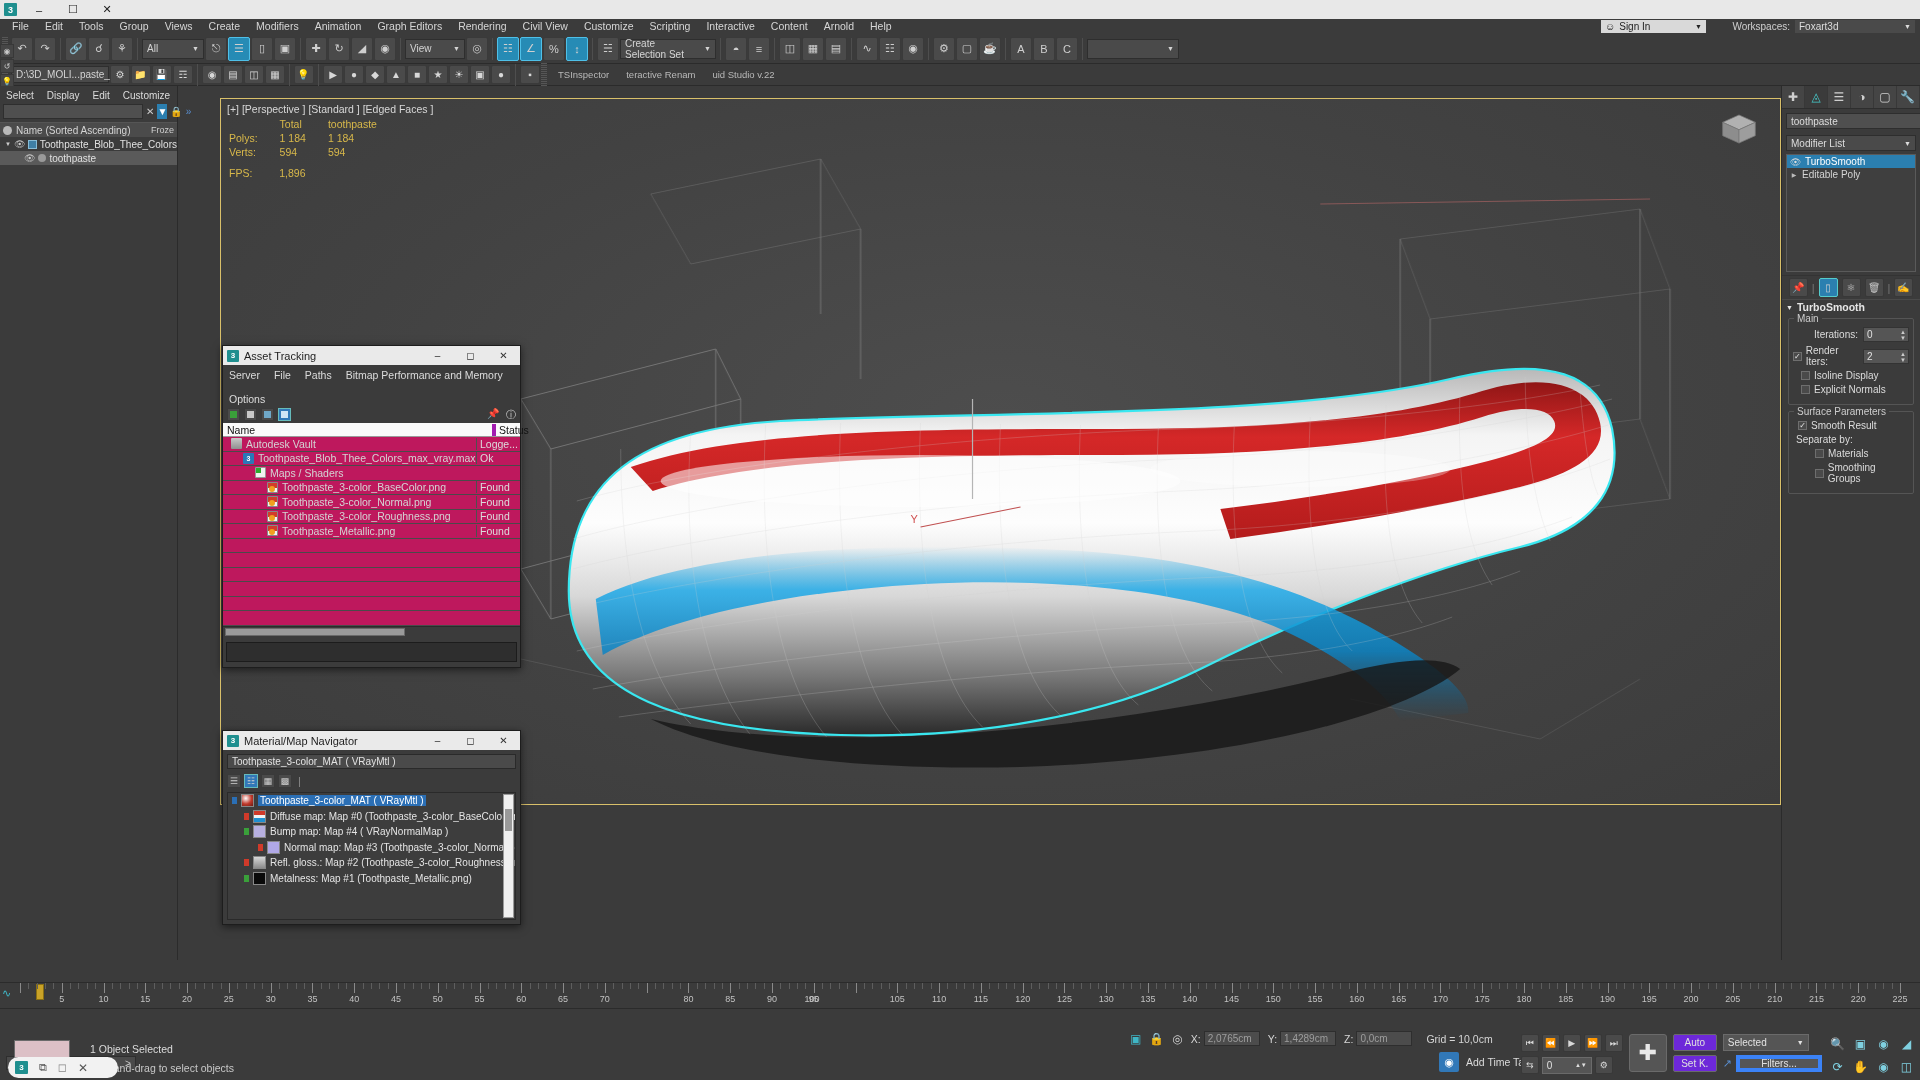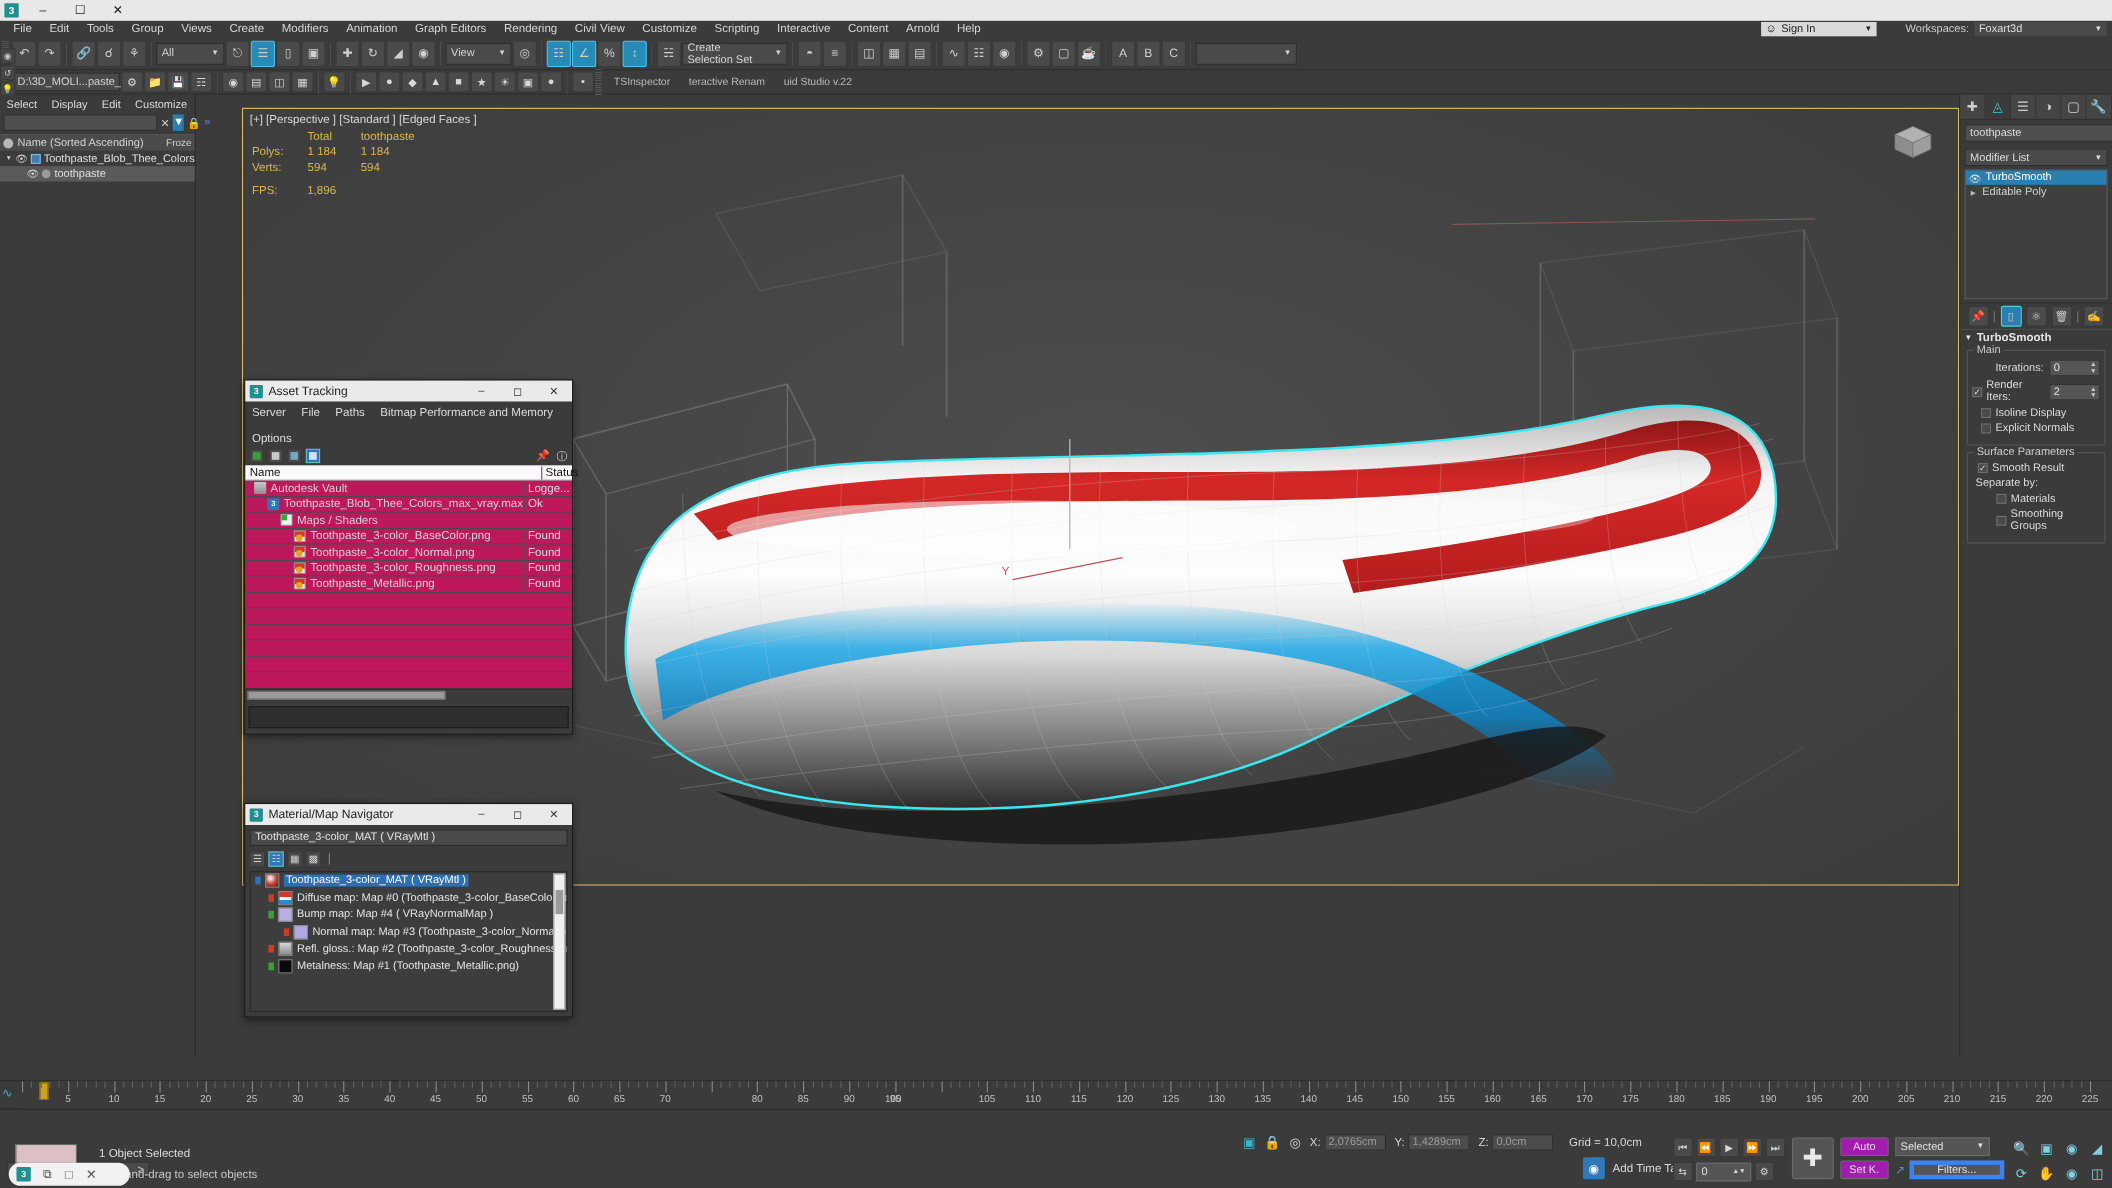--- a/index.html
+++ b/index.html
@@ -172,21 +172,21 @@
   .dlg-menu{display:flex;flex-wrap:wrap;font-size:10.5px;color:#dcdcdc;padding:3px 4px 0 4px;gap:10px;}
   .dlg-menu .m{padding:1px 2px;}
   .at-toolbar{display:flex;align-items:center;gap:4px;height:17px;padding:2px 4px;background:#3b3b3b;}
   .at-tb{width:13px;height:13px;background:#4a4a4a;border:1px solid #3a3a3a;
      display:flex;align-items:center;justify-content:center;font-size:8px;}
   .at-tb.on{background:#3178b8;border-color:#6bb;}
   .at-tb .sq{width:7px;height:7px;}
   .at-right{margin-left:auto;display:flex;gap:6px;color:#d8d8d8;font-size:10px;}
   .at-head{display:flex;background:#fafafa;color:#111;height:14px;font-size:10.5px;align-items:center;border-bottom:1px solid #9a9a9a;}
   .at-head .c1{flex:1;padding-left:4px;}
-  .at-head .c2{width:28px;padding-left:3px;border-left:1px solid #a21caf;}
+  .at-head .c2{width:28px;padding-left:3px;border-left:4px solid #a21caf;}
   .at-list{background:#be185d;}
   .at-row{display:flex;height:14.5px;align-items:center;font-size:10.5px;border-bottom:1px solid #4a4a4a;}
   .at-row .c1{flex:1;display:flex;align-items:center;gap:4px;overflow:hidden;white-space:nowrap;}
   .at-row .c2{width:44px;padding-left:3px;border-left:1px solid #4f4f4f;color:#dcdcdc;overflow:hidden;white-space:nowrap;}
   .at-row.empty{border-bottom:1px solid #4a4a4a;}
   .ficon{width:11px;height:11px;border-radius:1px;flex:none;}
   .ficon.vault{background:linear-gradient(#c9c9c9,#8f8f8f);}
   .ficon.max{background:#2a78b8;color:#fff;font-size:7px;display:flex;align-items:center;justify-content:center;font-weight:bold;}
   .ficon.folder{background:#f1f1f1;border:1px solid #999;position:relative;}
   .ficon.folder:after{content:"";position:absolute;left:0;top:0;width:5px;height:5px;background:#2ea92e;}
@@ -244,21 +244,21 @@
      display:flex;align-items:center;padding:0 3px;}
   .addtime{position:absolute;right:390px;bottom:8px;display:flex;align-items:center;gap:7px;font-size:10.5px;color:#dcdcdc;}
   .addtime .ic{width:20px;height:20px;background:#3178b8;border-radius:2px;display:flex;align-items:center;justify-content:center;color:#fff;font-size:11px;}
   .playbar{position:absolute;right:4px;bottom:4px;display:flex;align-items:flex-start;gap:6px;}
   .pb-group{display:flex;flex-direction:column;gap:4px;}
   .pb-row{display:flex;align-items:center;gap:3px;}
   .pb-b{width:18px;height:18px;background:#4a4a4a;border:1px solid #383838;border-radius:2px;
      display:flex;align-items:center;justify-content:center;font-size:9px;color:#d8d8d8;}
   .pb-big{width:38px;height:38px;background:#555;border:1px solid #6a6a6a;border-radius:3px;
      display:flex;align-items:center;justify-content:center;font-size:22px;color:#e8e8e8;}
-  .pb-txt{width:44px;height:17px;background:#a21caf;border:1px solid #6a6a6a;border-radius:2px;
+  .pb-txt{width:44px;height:17px;background:#6d28d9;border:1px solid #6a6a6a;border-radius:2px;
      display:flex;align-items:center;justify-content:center;font-size:10px;color:#e0e0e0;}
   .pb-sel{width:86px;height:17px;background:#555;border:1px solid #6a6a6a;display:flex;align-items:center;
      padding:0 4px;font-size:10px;color:#e2e2e2;}
   .pb-sel .cv{margin-left:auto;font-size:7px;}
   .pb-filters{width:86px;height:17px;background:#555;border:4px solid #3b82f6;display:flex;align-items:center;
      justify-content:center;font-size:10px;color:#e2e2e2;}
   .pb-frame{width:50px;height:17px;background:#555;border:1px solid #6a6a6a;display:flex;align-items:center;
      padding:0 4px;font-size:10px;color:#e0e0e0;}
   .nav-icons{display:flex;flex-direction:column;gap:4px;}
   .nav-row{display:flex;gap:4px;}

